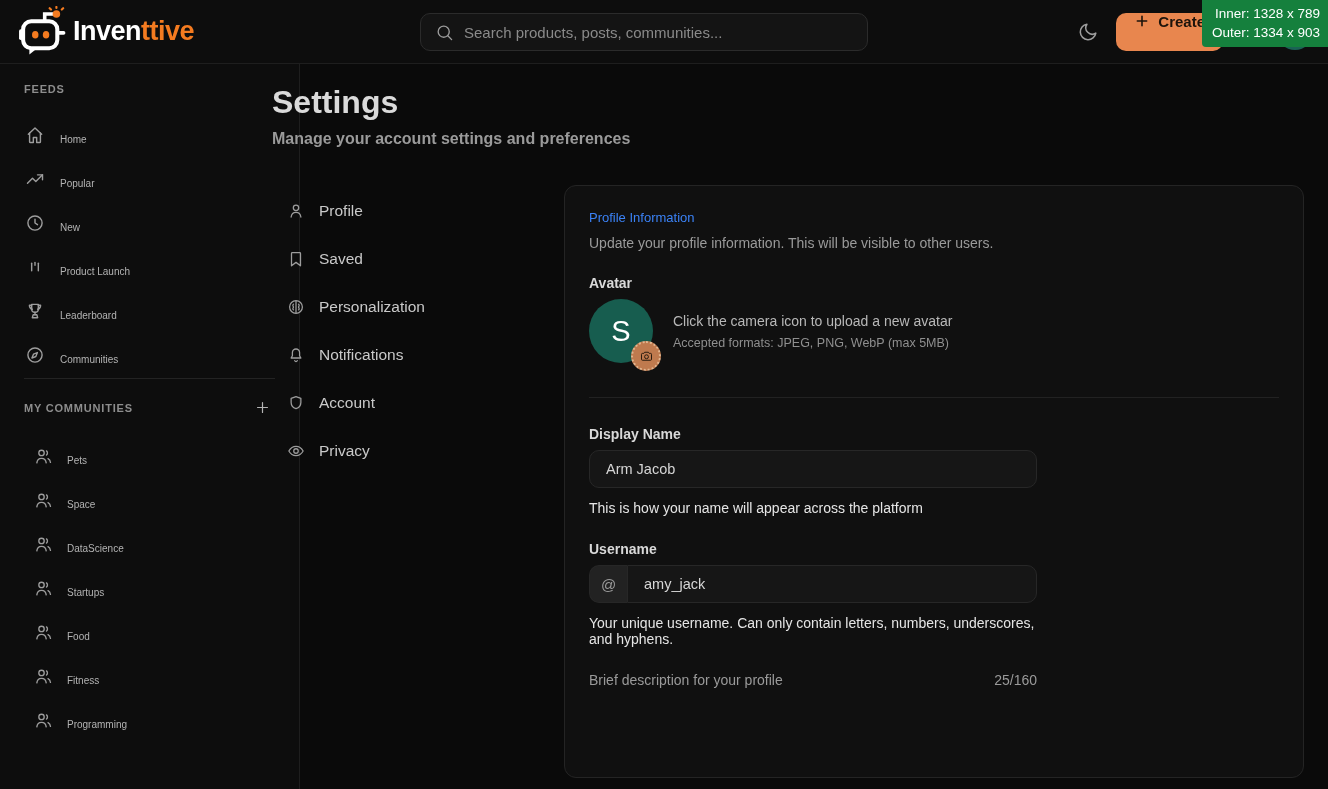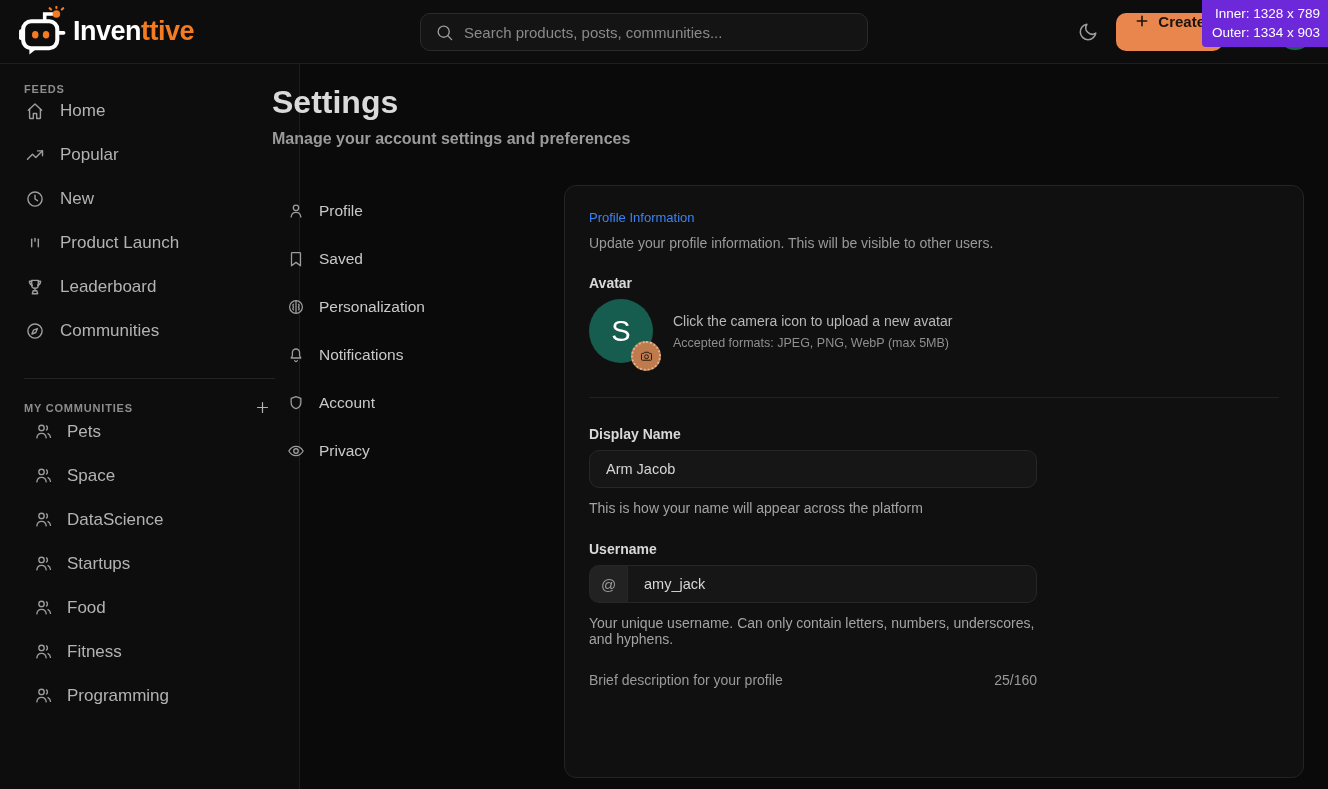--- a/index.html
+++ b/index.html
@@ -43,42 +43,42 @@
   }
   .create-btn svg { stroke:#1c130b; }
   .hdr-avatar {
     width:36px; height:36px; border-radius:50%;
     background:#1a6354; border:none; cursor:pointer;
   }
 
   
   .debug-overlay {
     position:absolute; top:0; right:0; z-index:50;
-    background:#6d28d9; color:#fff; font-size:13.5px; line-height:19px;
+    background:#15803d; color:#fff; font-size:13.5px; line-height:19px;
     padding:4px 8px 5px 10px; text-align:right; border-radius:0 0 0 4px;
   }
 
   
   .sidebar {
     position:absolute; top:64px; left:0; bottom:0; width:300px;
     background:#0d0d0d; border-right:1px solid #1e1e1e;
     padding-top:15px; overflow:hidden;
   }
   .side-label {
     font-size:11px; font-weight:700; letter-spacing:0.8px; color:#8d8d8d;
     padding:0 24px; margin:4px 0 6px;
   }
   .side-head {
     display:flex; align-items:center; justify-content:space-between;
     padding:0 26px 0 24px; margin:18px 0 4px;
   }
   .side-head .side-label { padding:0; margin:0; }
   .nav-item {
-    height:44px; display:flex; align-items:flex-start; gap:15px;
-    padding-left:25px; color:#b3b3b3; font-size:17px; cursor:pointer;
+    height:44px; display:flex; align-items:flex-end; gap:15px;
+    padding-left:25px; color:#b3b3b3; font-size:10px; cursor:pointer;
   }
   .comm-item { padding-left:34px; gap:14px; }
   .side-divider { height:1px; background:#232323; margin:13px 24px 6px; }
 
   
   .main {
     position:absolute; top:64px; left:256px; right:0; bottom:0;
     padding:20px 24px 0 16px; overflow:hidden;
   }
   .page-title { font-size:32px; font-weight:700; color:#dadada; line-height:37px; }
@@ -117,21 +117,21 @@
   .avatar-hint2 { font-size:12.5px; color:#8f8f8f; margin-top:7px; }
   .card-divider { height:1px; background:#222; margin:34px 0 28px; }
 
   .field-group { max-width:448px; margin-bottom:25px; }
   .field-group .field-label { display:block; margin-bottom:8px; }
   .text-input {
     width:100%; height:38px; background:#161616; border:1px solid #272727;
     border-radius:10px; color:#d6d6d6; padding:0 16px; font-size:14.5px;
     font-family:"Liberation Sans", sans-serif; outline:none;
   }
-  .helper { font-size:14px; color:#a3a3a3; margin-top:12px; }
+  .helper { font-size:14px; color:#e5e5e5; margin-top:12px; }
   .username-wrap { display:flex; }
   .username-prefix {
     width:38px; background:#222222; border:1px solid #272727; border-right:none;
     border-radius:10px 0 0 10px; color:#9a9a9a; font-size:15px;
     display:flex; align-items:center; justify-content:center;
   }
   .username-wrap .text-input { border-radius:0 10px 10px 0; flex:1; }
   .bio-textarea {
     width:100%; height:62px; background:#161616; border:1px solid #272727;
     border-radius:10px; color:#d6d6d6; padding:10px 14px; font-size:14.5px;

